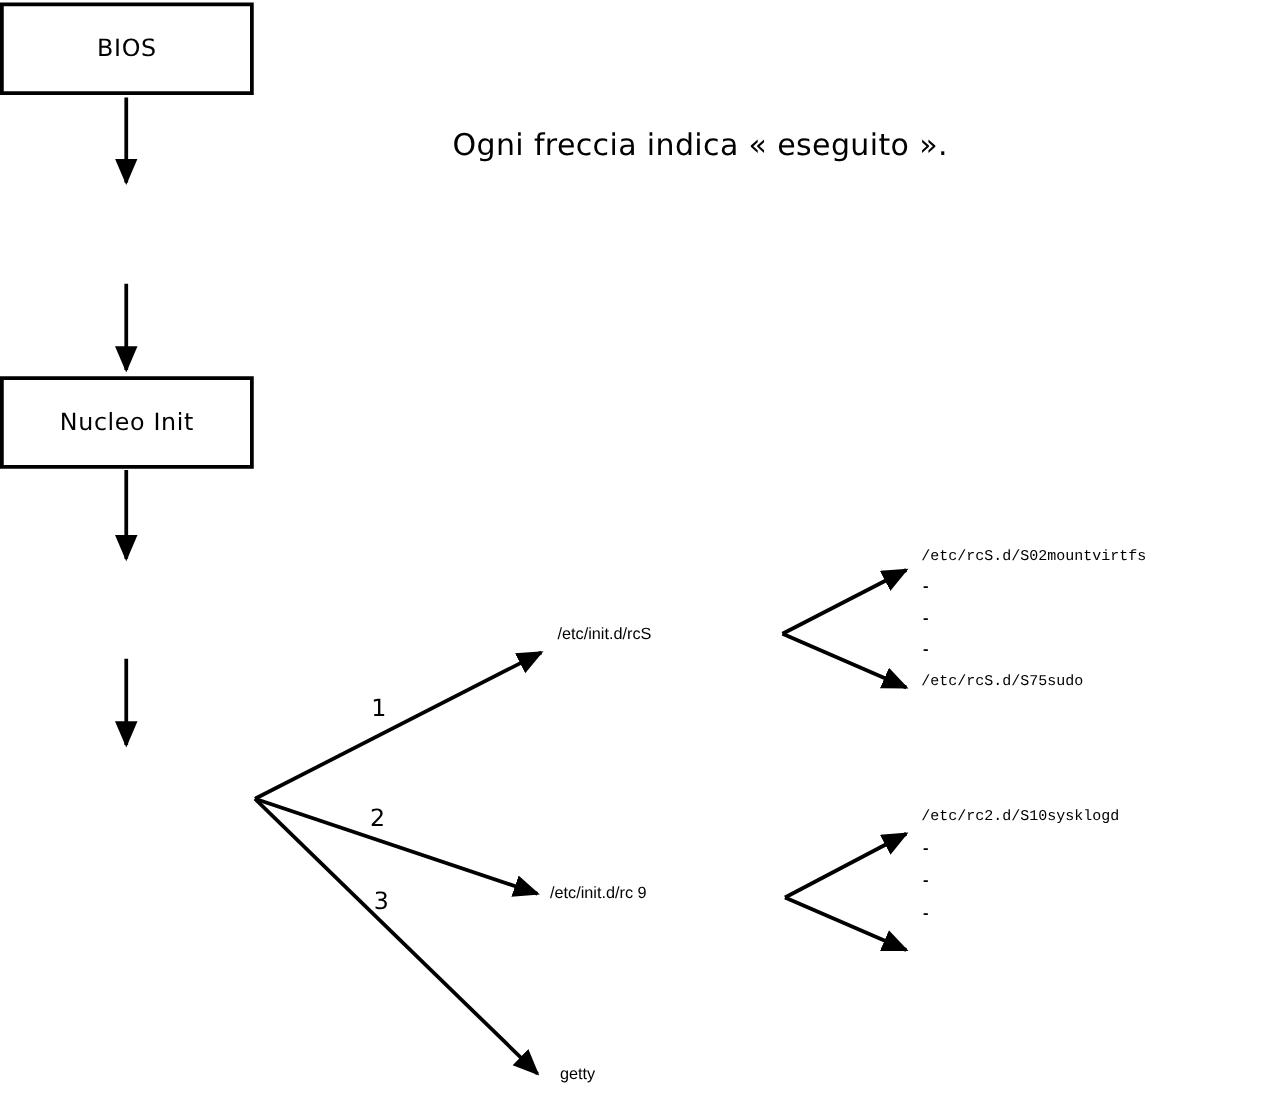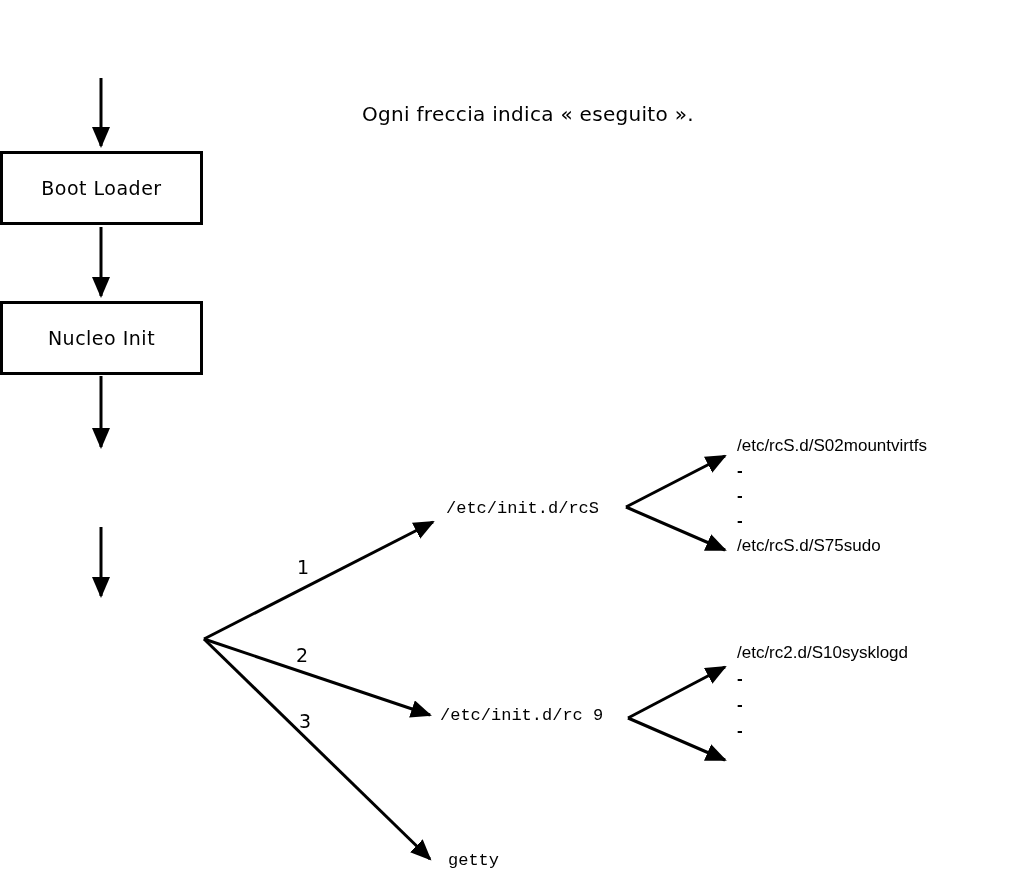--- a/index.html
+++ b/index.html
@@ -38,38 +38,38 @@
   }
   .node-label {
     font-size: 19px;
     letter-spacing: 0.5px;
     white-space: nowrap;
   }
   .note {
     position: absolute;
     left: 362px;
     top: 102px;
-    font-size: 20px;
+    font-size: 24px;
     letter-spacing: 0.3px;
     white-space: nowrap;
   }
   .branch-num {
     position: absolute;
     font-size: 19px;
   }
   .mono {
     position: absolute;
-    font-family: Liberation Mono, monospace;
-    font-size: 17px;
+    font-family: Liberation Sans, sans-serif;
+    font-size: 13px;
     white-space: nowrap;
   }
   .script-list {
     position: absolute;
-    font-family: Liberation Sans, sans-serif;
-    font-size: 17px;
+    font-family: Liberation Mono, monospace;
+    font-size: 12px;
     white-space: nowrap;
   }
   .script-list .script-line {
     height: 25px;
     line-height: 25px;
   }
   .script-list.rc2 .script-line {
     height: 26px;
     line-height: 26px;
   }
@@ -96,22 +96,22 @@
       <line x1="204" y1="639" x2="433" y2="522" marker-end="url(#ah)"></line>
       <line x1="204" y1="639" x2="430" y2="715" marker-end="url(#ah)"></line>
       <line x1="204" y1="639" x2="430" y2="859" marker-end="url(#ah)"></line>
       <line x1="626" y1="507" x2="725" y2="456" marker-end="url(#ah)"></line>
       <line x1="626" y1="507" x2="725" y2="550" marker-end="url(#ah)"></line>
       <line x1="628" y1="718" x2="725" y2="667" marker-end="url(#ah)"></line>
       <line x1="628" y1="718" x2="725" y2="760" marker-end="url(#ah)"></line>
     </g>
   </svg>
 
-  <div class="node-box" style="top:151px">
-    <span class="node-label">Boot Loader</span>
+  <div class="node-box" style="top:2px">
+    <span class="node-label">BIOS</span>
   </div>
   <div class="node-box" style="top:301px">
     <span class="node-label">Nucleo Init</span>
   </div>
 
   <div class="note">Ogni freccia indica « eseguito ».</div>
 
   <div class="branch-num" style="left:297px; top:556px">1</div>
   <div class="branch-num" style="left:296px; top:644px">2</div>
   <div class="branch-num" style="left:299px; top:710px">3</div>

